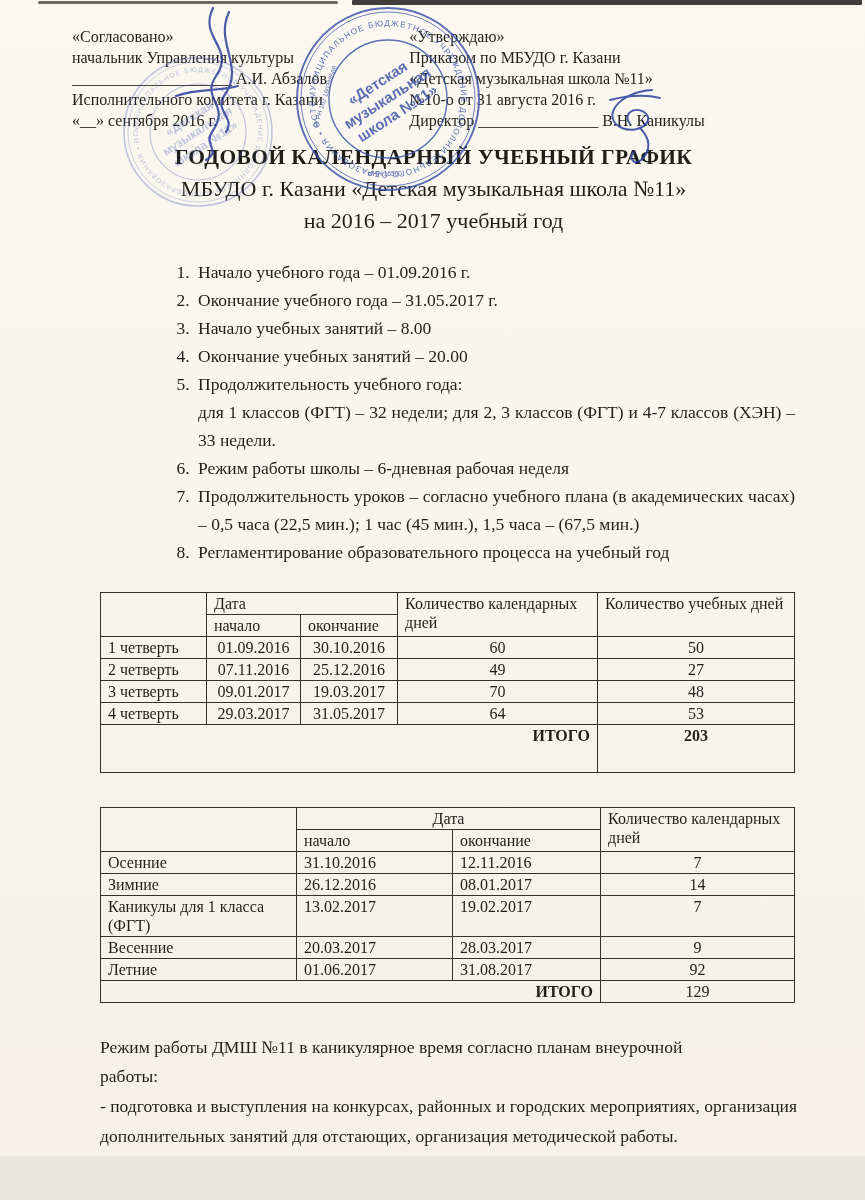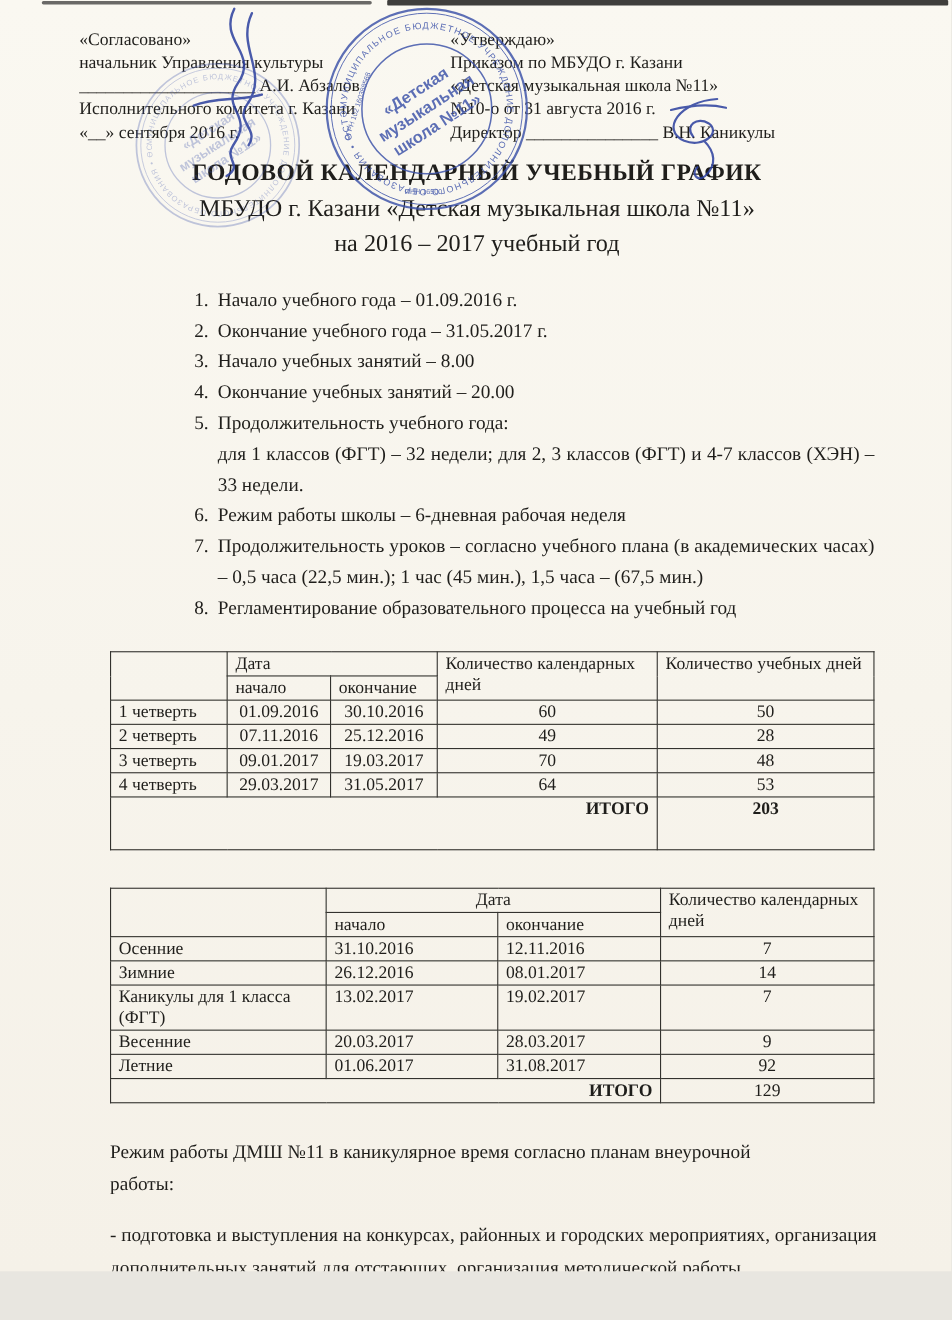--- a/index.html
+++ b/index.html
@@ -51,21 +51,21 @@
     vertical-align:top;
   }
   .tbl .c { text-align:center; }
   .tbl-quarters { margin-top:26px; width:694px; }
   .tbl-holidays { margin-top:34px; width:694px; }
   .total-label-cell { text-align:right; font-weight:bold; vertical-align:middle; padding:6px; }
   .total-val-top { text-align:center; font-weight:bold; vertical-align:top; }
   .tall-total td { height:48px; }
 
   .footer-para1 { margin:30px 0 0 28px; width:585px; font-size:17.5px; line-height:29px; }
-  .footer-para2 { margin:16px 0 0 28px; width:697px; font-size:17.5px; line-height:30px; text-align:justify; }
+  .footer-para2 { margin:0 0 0 28px; width:697px; font-size:17.5px; line-height:30px; text-align:justify; }
 
   .ink-layer { position:absolute; left:0; top:0; pointer-events:none; }
   .stamp-text { font-family:"Liberation Sans", sans-serif; }
 </style>
 </head>
 <body>
 
 <div class="page">
 
   <div class="artifact-a"></div>
@@ -132,21 +132,21 @@
           <td class="c">01.09.2016</td>
           <td class="c">30.10.2016</td>
           <td class="c">60</td>
           <td class="c">50</td>
         </tr>
         <tr>
           <td>2 четверть</td>
           <td class="c">07.11.2016</td>
           <td class="c">25.12.2016</td>
           <td class="c">49</td>
-          <td class="c">28</td>
+          <td class="c">27</td>
         </tr>
         <tr>
           <td>3 четверть</td>
           <td class="c">09.01.2017</td>
           <td class="c">19.03.2017</td>
           <td class="c">70</td>
           <td class="c">48</td>
         </tr>
         <tr>
           <td>4 четверть</td>

